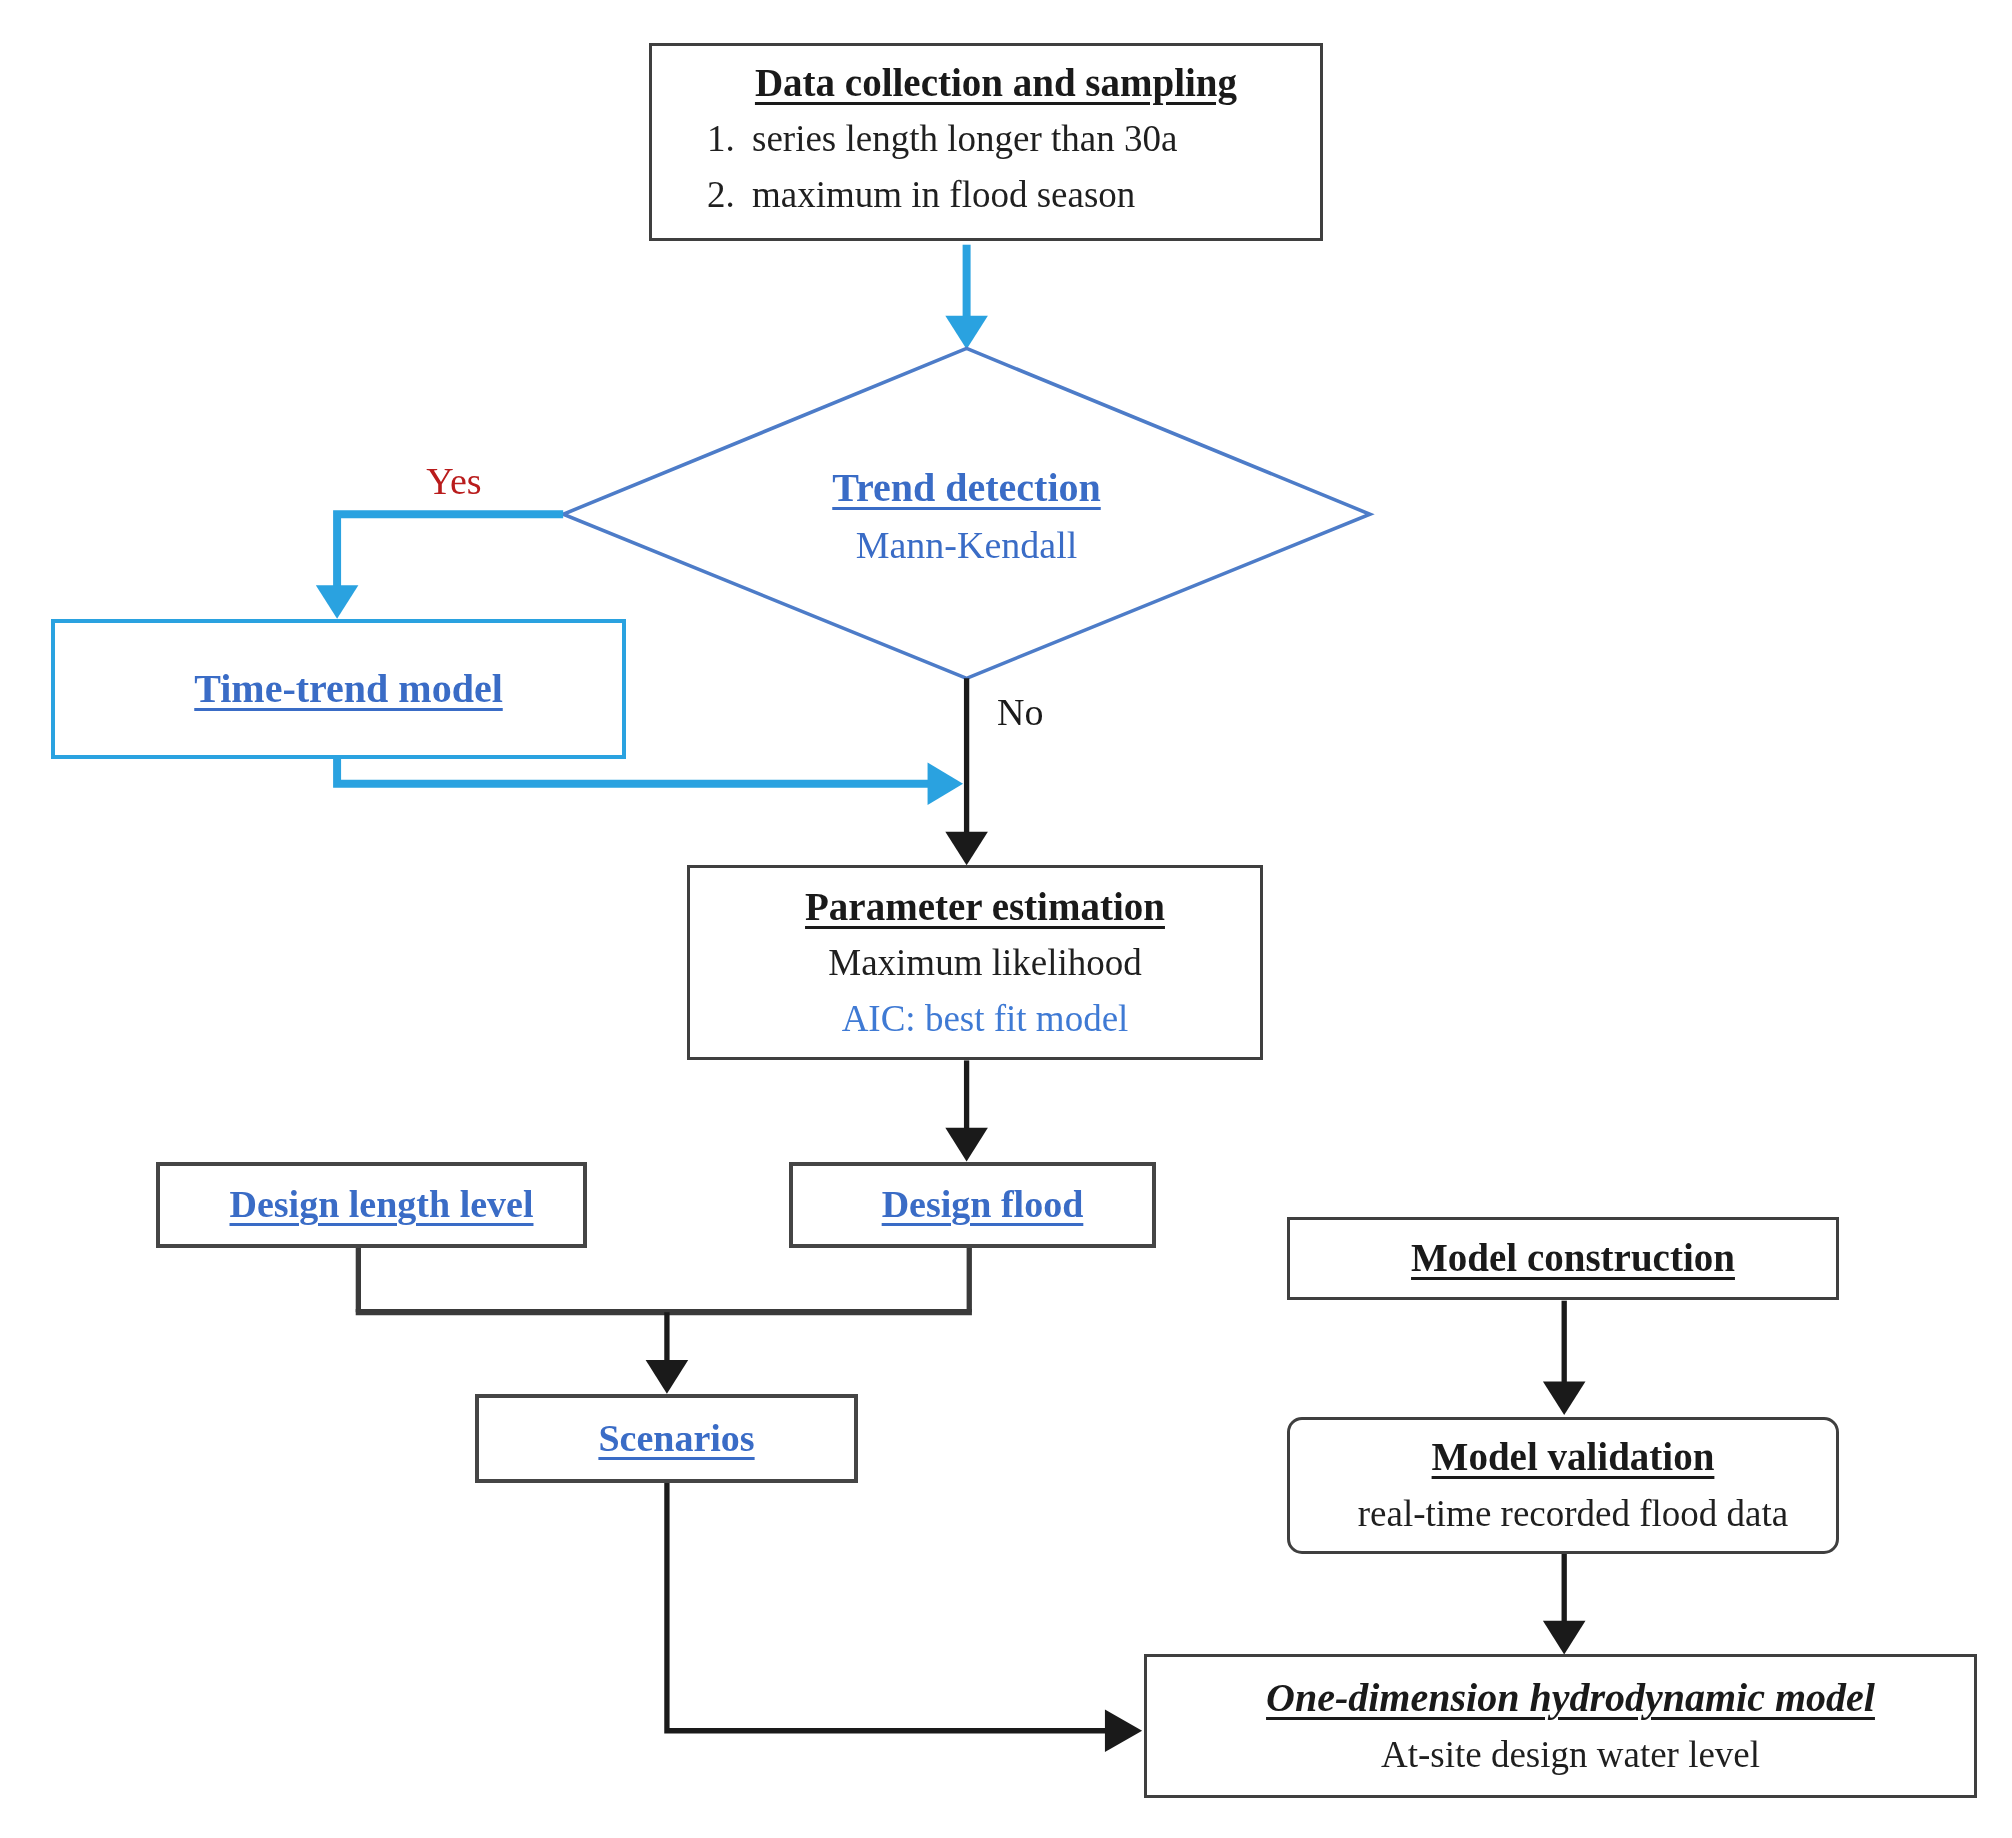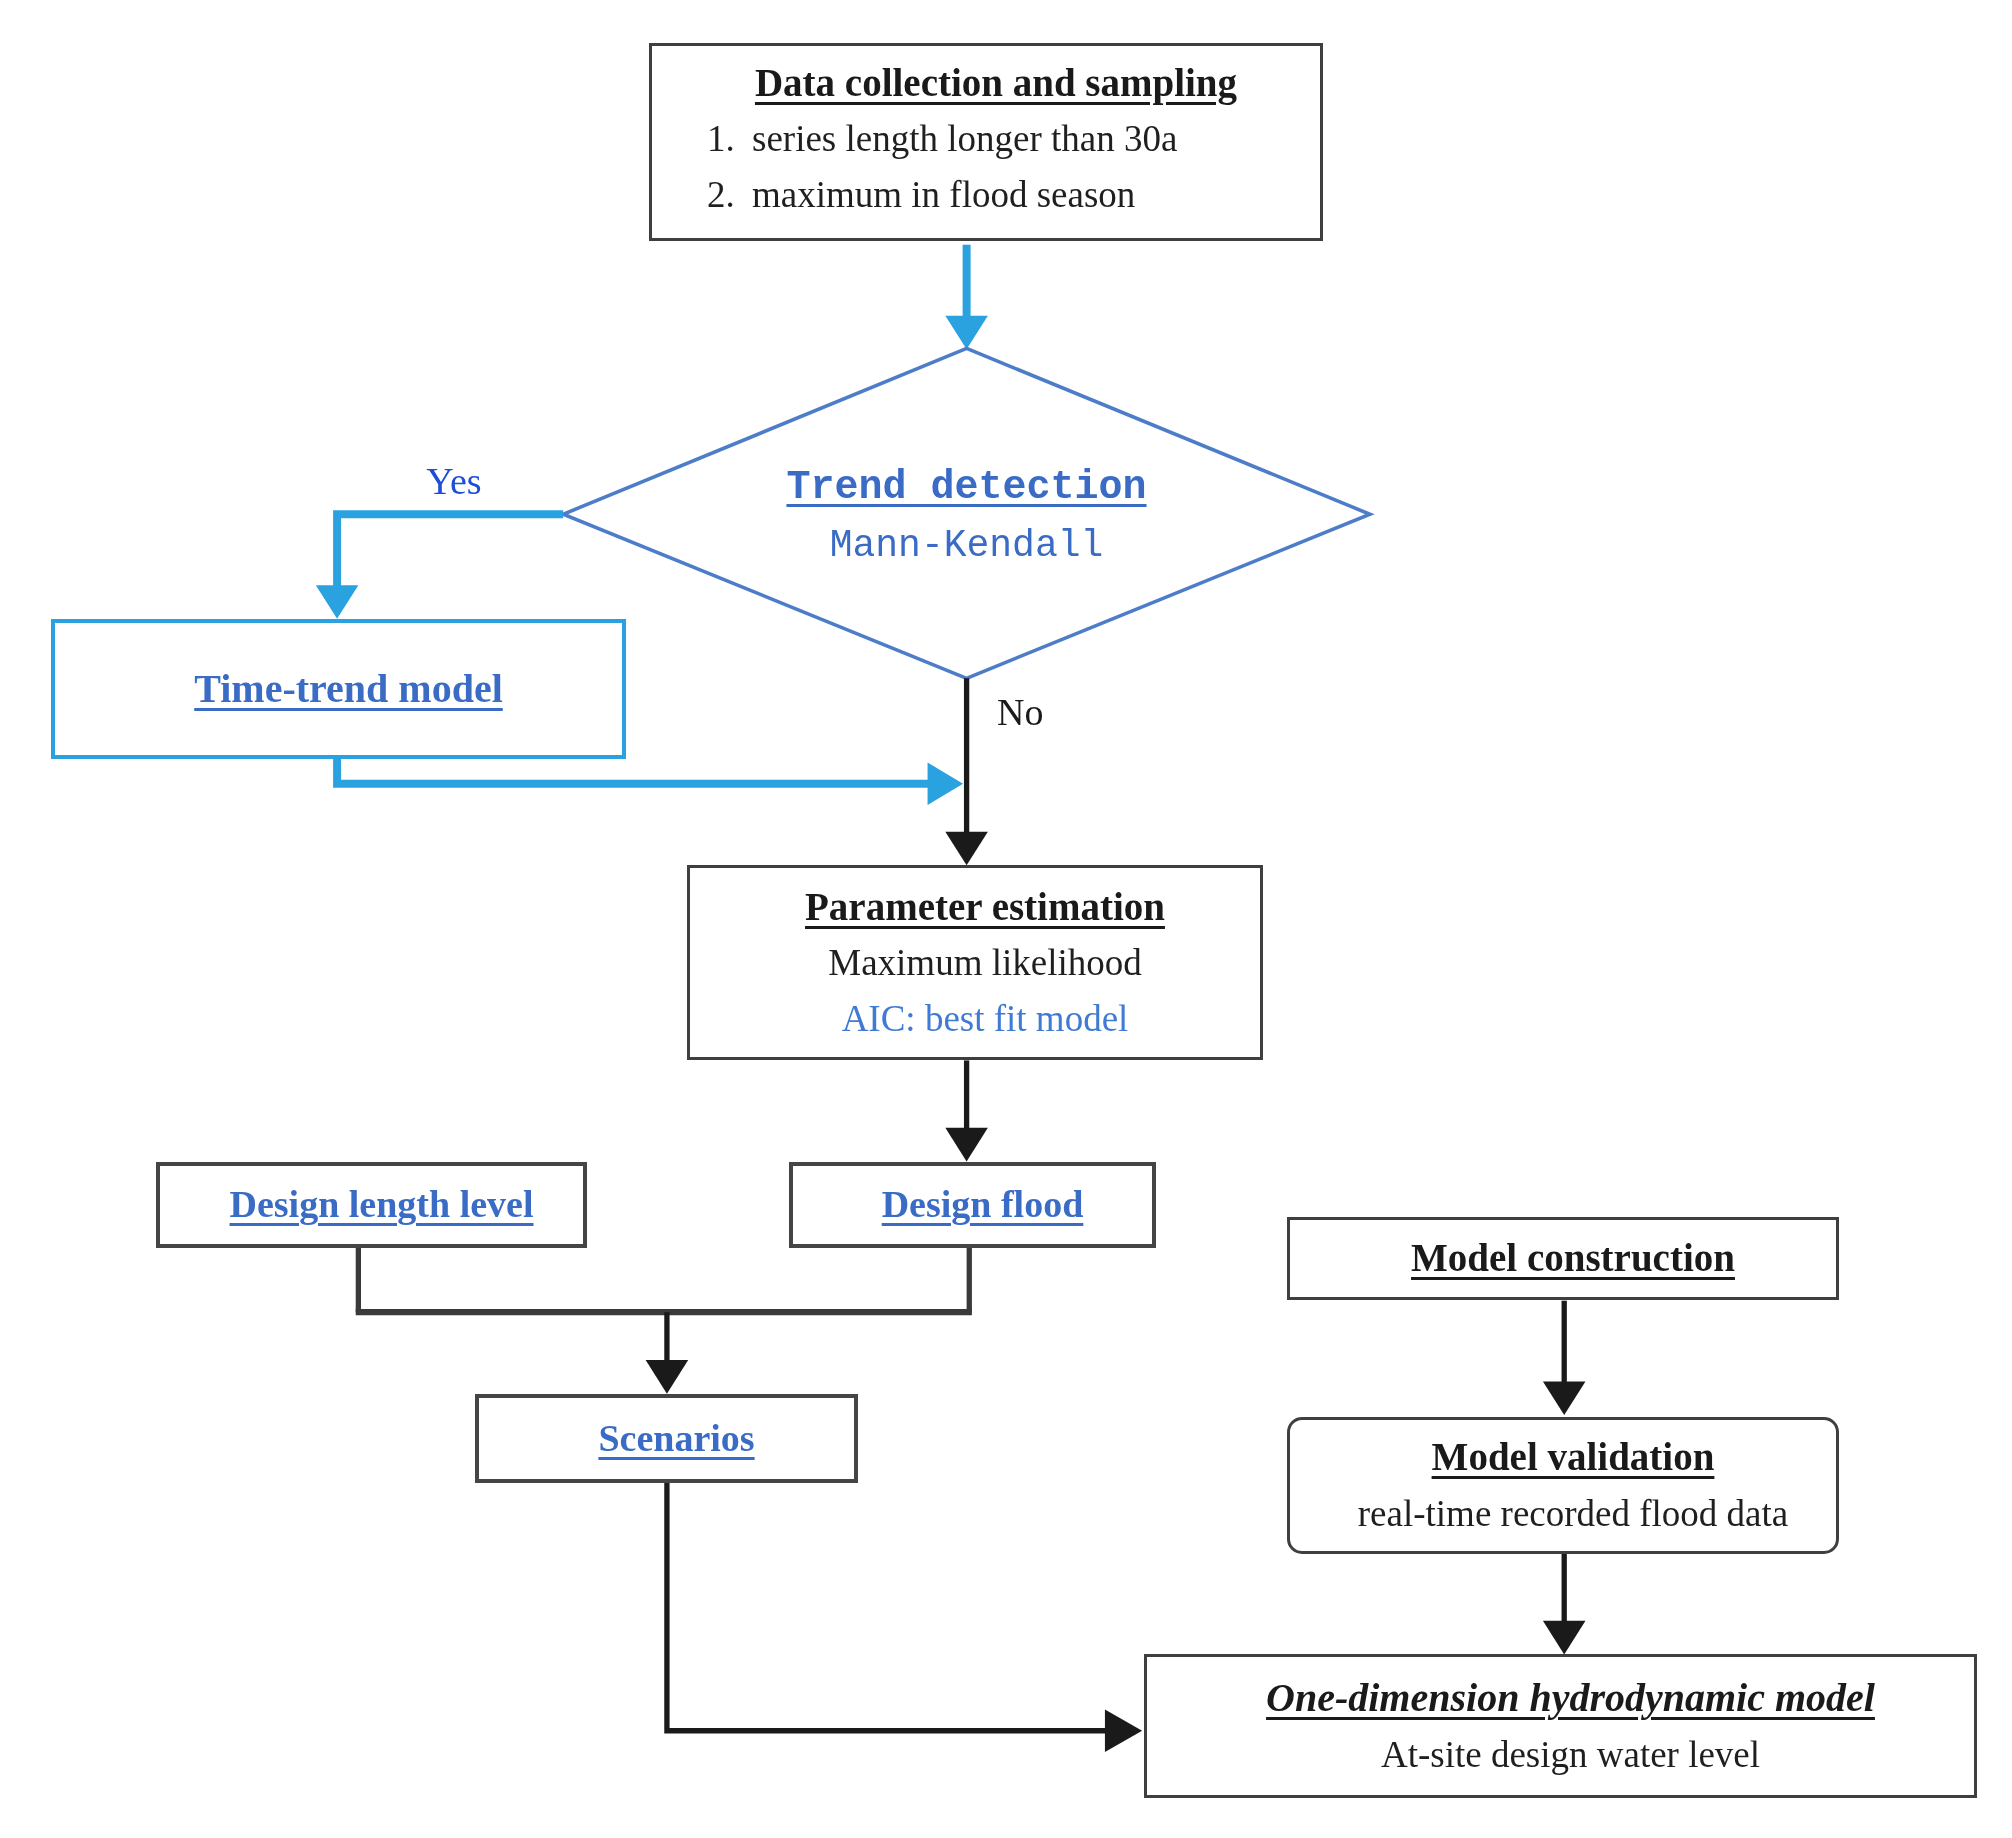--- a/index.html
+++ b/index.html
@@ -64,30 +64,29 @@
   }
   .aic-line {
     color: #3f7ad4;
   }
   .branch-label {
     position: absolute;
     font-size: 38px;
     z-index: 2;
     white-space: nowrap;
   }
-  #yes-label { color: #1d4ed8; font-family: Liberation Serif, serif; }
+  #yes-label { color: #b91c1c; font-family: Liberation Serif, serif; }
   #no-label  { color: #1a1a1a; }
   #diamond-text {
     position: absolute;
     left: 745px;
     top: 459px;
     width: 443px;
     text-align: center;
     z-index: 2;
-    font-family: Liberation Mono, monospace;
   }
   #diamond-text .box-title {
     font-size: 40px;
   }
   #diamond-text .box-line {
     font-size: 38px;
   }
   
   #box-data-collection {
     justify-content: flex-start;

